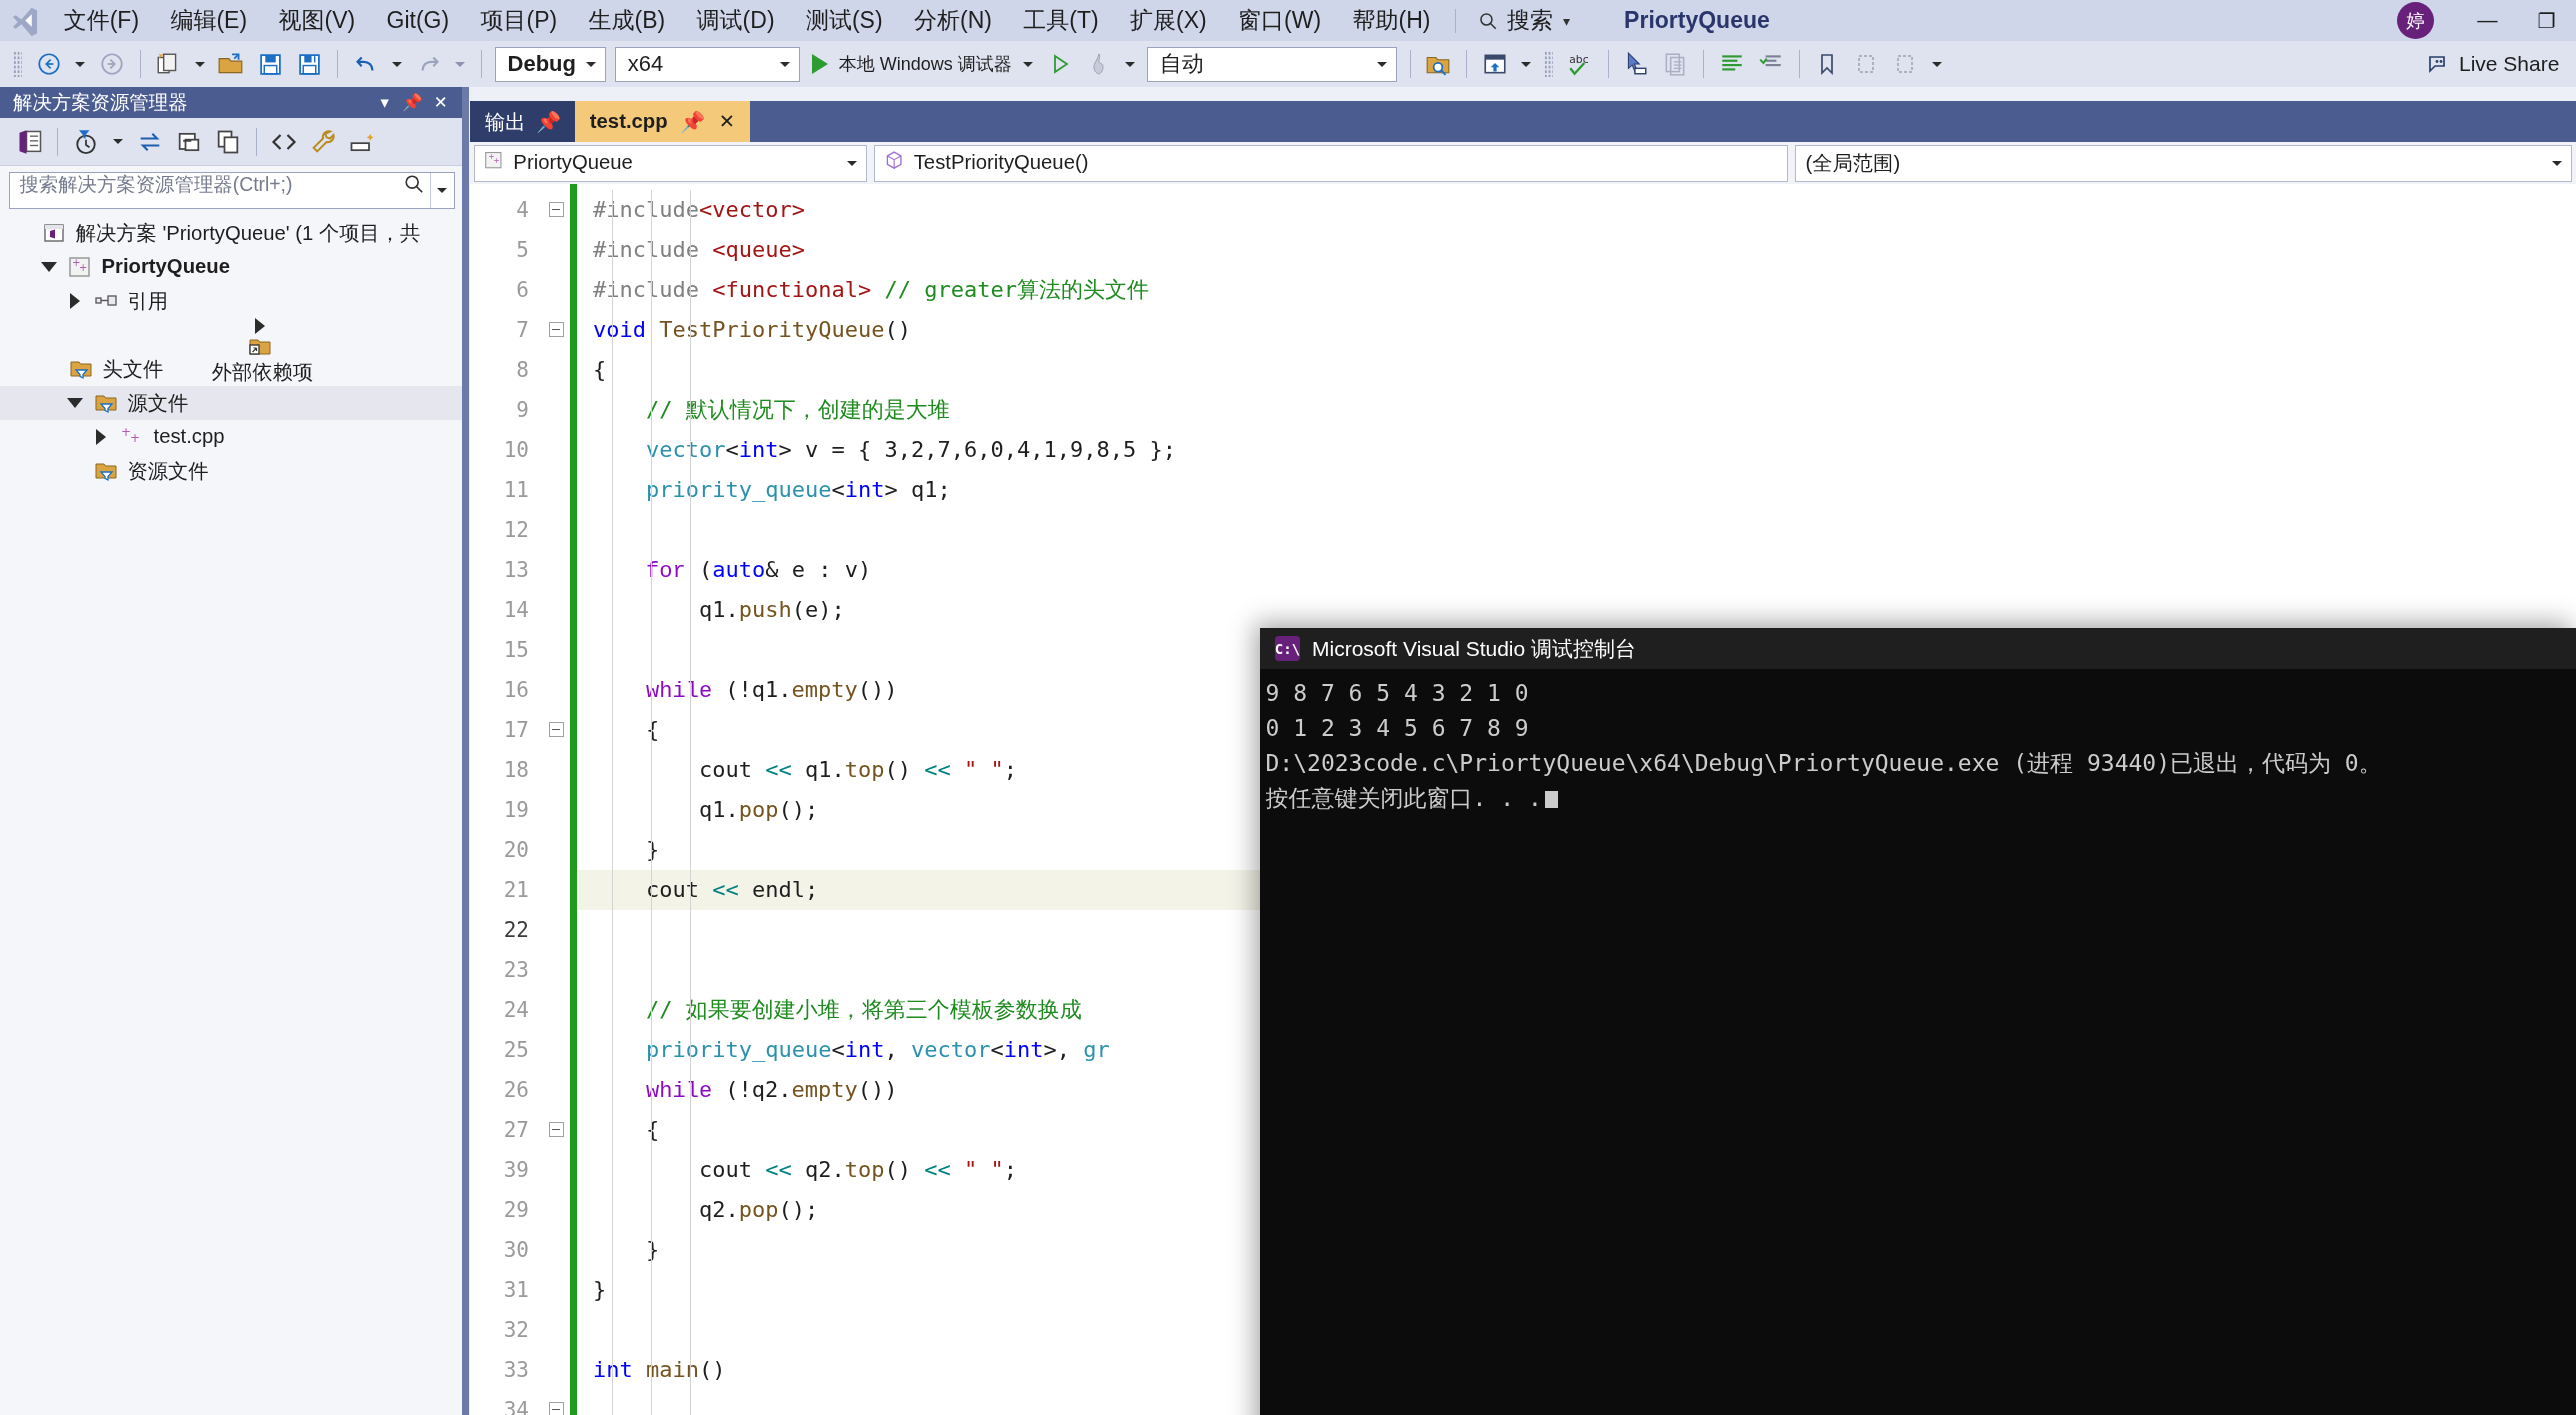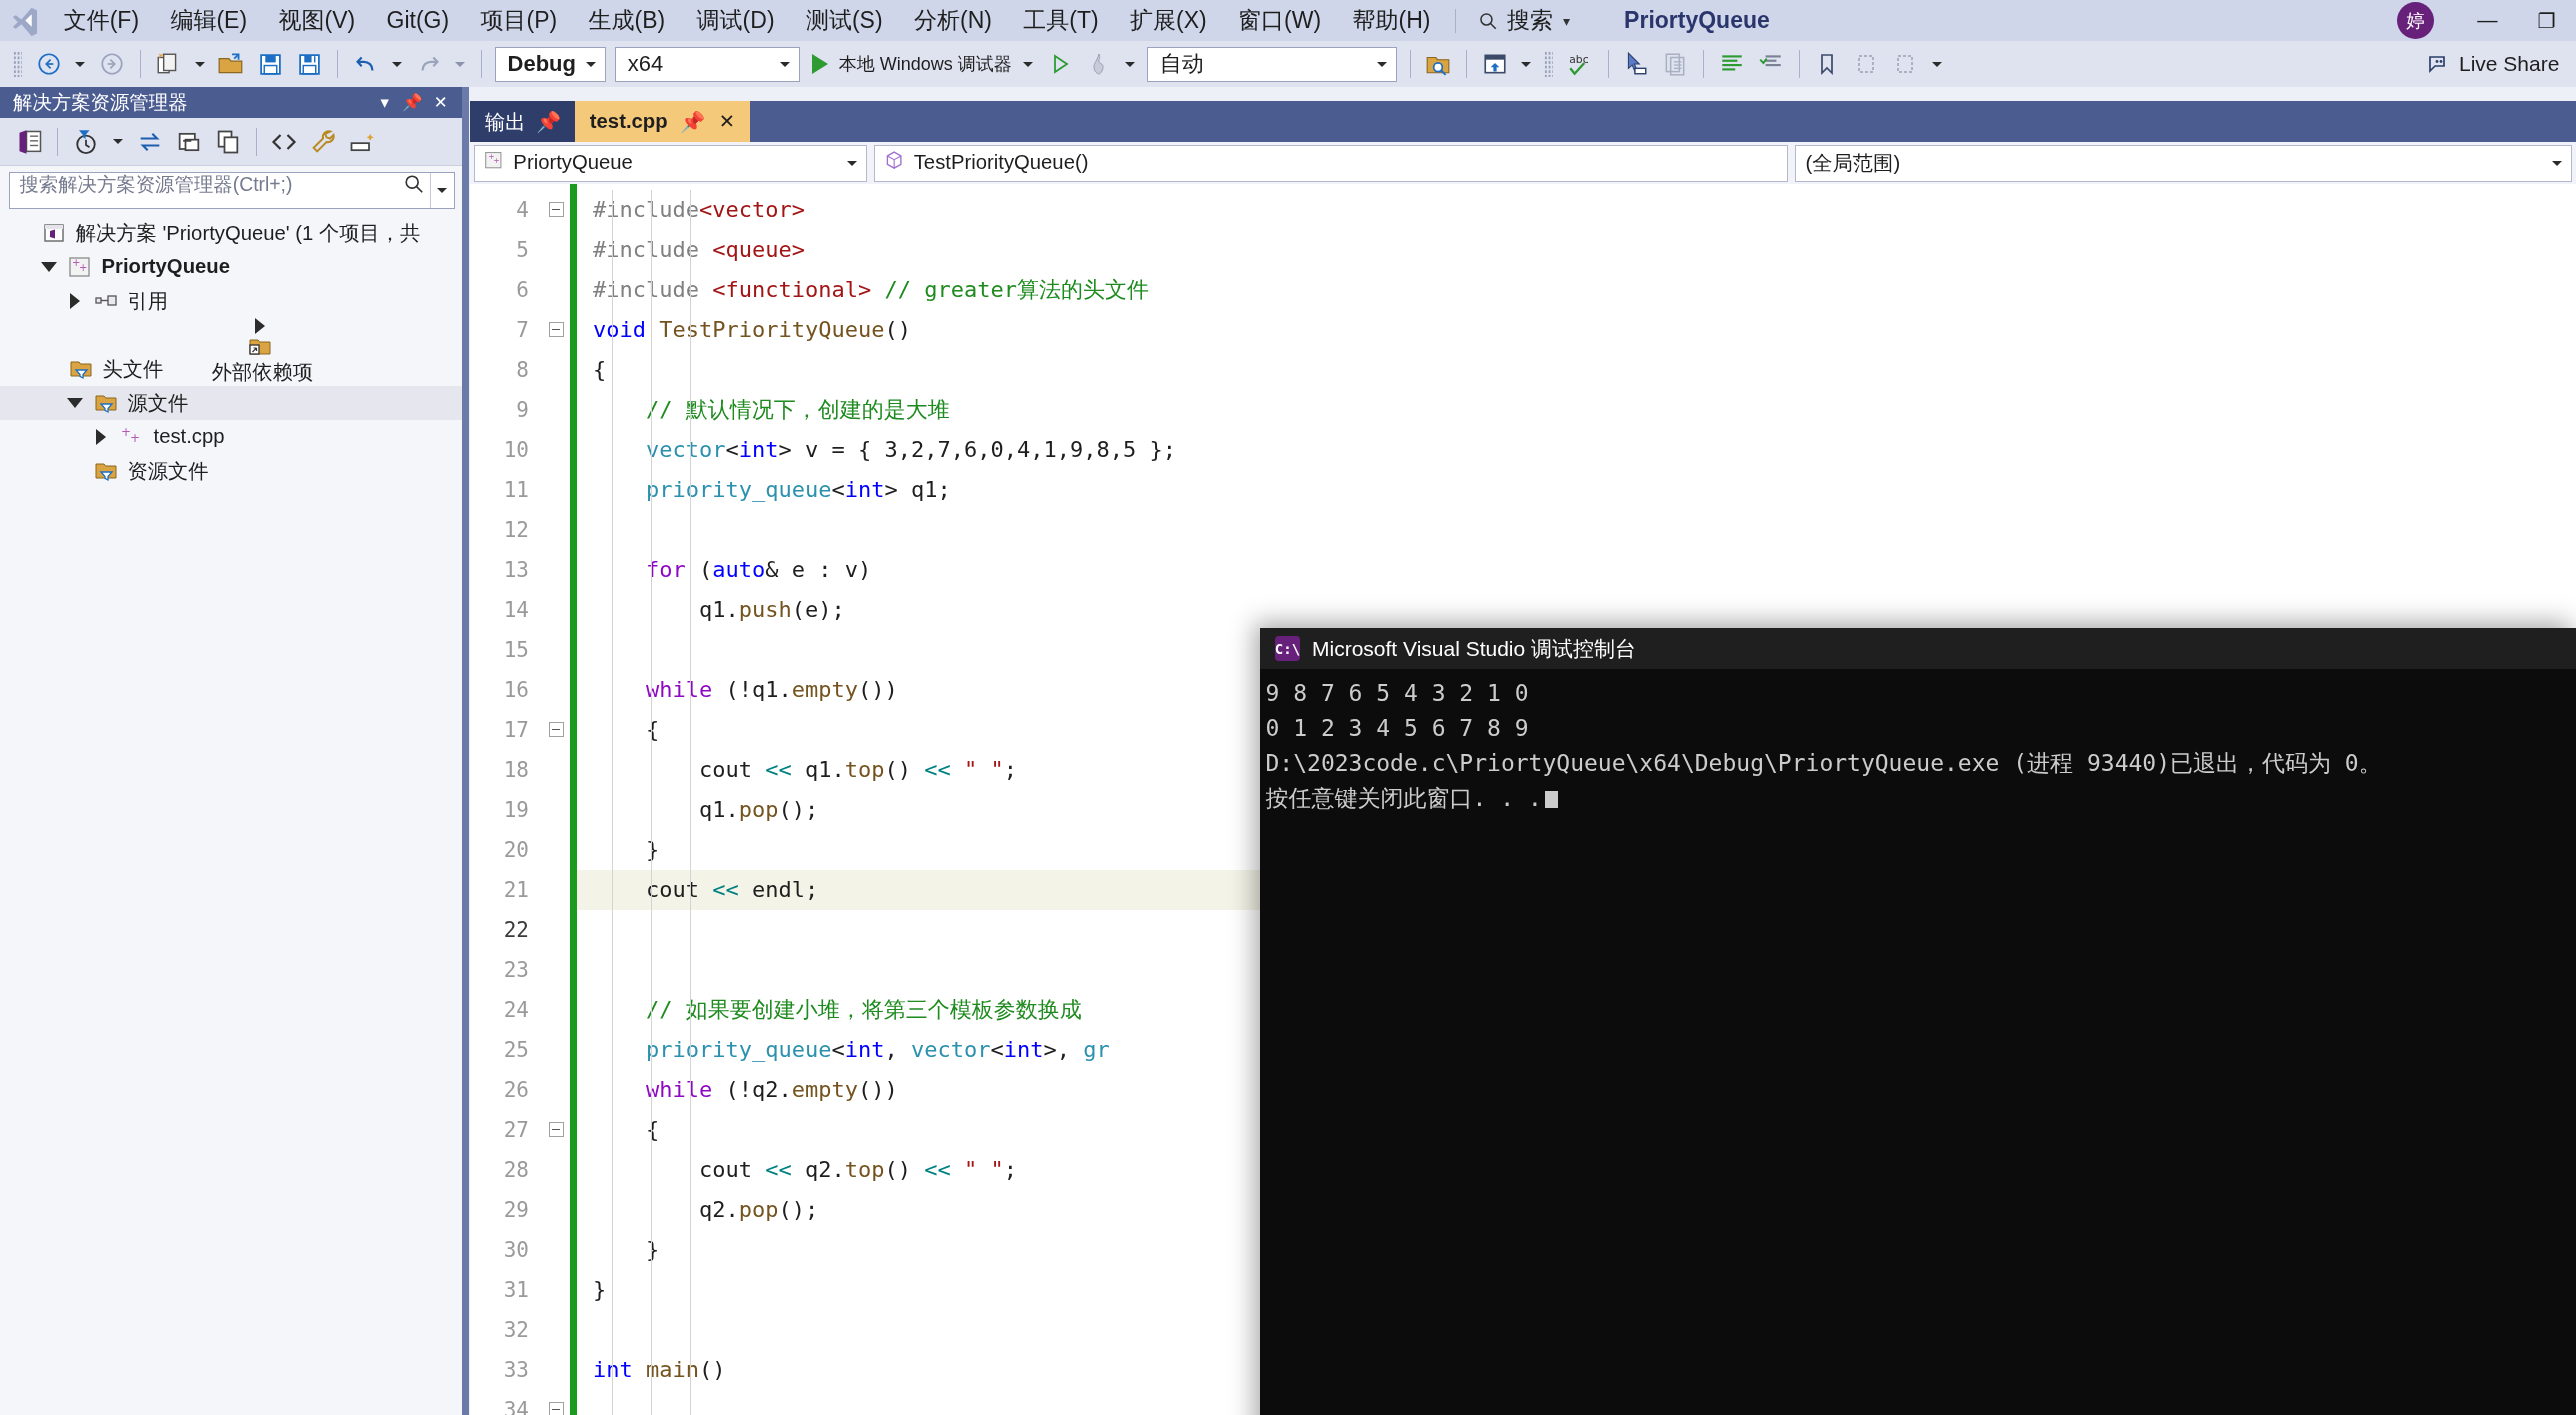--- a/index.html
+++ b/index.html
@@ -178,21 +178,21 @@
   .code-lines {
     flex: 1; padding-top: 5.5px; position: relative;
     font-family: "DejaVu Sans Mono", monospace; font-size: 22px; overflow: hidden;
   }
   .cl { height: 40px; line-height: 40px; white-space: pre; padding-left: 16.6px; }
   .cl.hl { background: #f3f3e8; }
   .k-pp   { color: #808080; }   
   .k-str  { color: #a31515; }   
   .k-cmt  { color: #1e8b1e; }   
   .k-key  { color: #0000ff; }   
-  .k-ctl  { color: #8f08c4; }   
+  .k-ctl  { color: #8f08c4; font-family: Liberation Mono, monospace; }   
   .k-fn   { color: #74531f; }   
   .k-type { color: #2b91af; }   
   .k-op   { color: #008080; }   
   .k-txt  { color: #1e1e1e; }
   .k-q    { color: #a31515; }
 
   
   .iguide { position: absolute; top: 5.5px; width: 0.9px; background: #d4d4d4; }
 
   
@@ -721,21 +721,21 @@
             <div class="ln">18</div>
             <div class="ln">19</div>
             <div class="ln">20</div>
             <div class="ln">21</div>
             <div class="ln cur">22</div>
             <div class="ln">23</div>
             <div class="ln">24</div>
             <div class="ln">25</div>
             <div class="ln">26</div>
             <div class="ln">27</div>
-            <div class="ln">28</div>
+            <div class="ln">39</div>
             <div class="ln">29</div>
             <div class="ln">30</div>
             <div class="ln">31</div>
             <div class="ln">32</div>
             <div class="ln">33</div>
             <div class="ln">34</div>
             <div class="ln">35</div>
           </div>
         <div class="fold" id="fold">
             <div class="fr">

